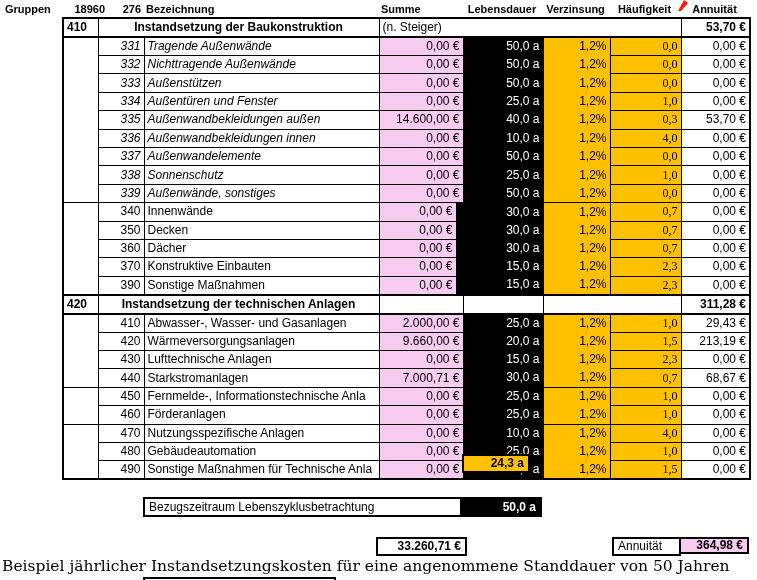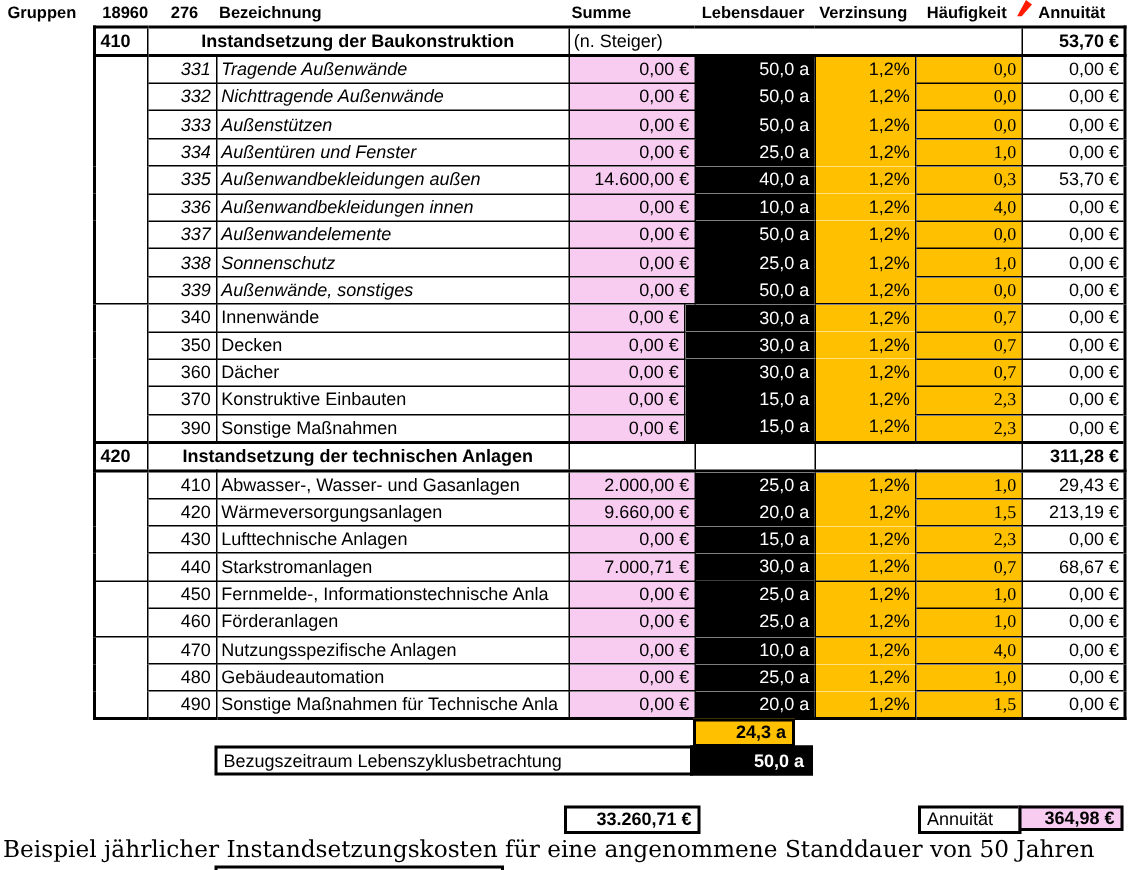--- a/index.html
+++ b/index.html
@@ -6,21 +6,21 @@
     --pink:#F8CBF1;
     --orange:#FFC000;
   }
   html,body{margin:0;padding:0;background:#fff;}
   .page{
     position:relative;width:757px;height:580px;background:#fff;overflow:hidden;
     font-family:"Liberation Sans",sans-serif;color:#000;
   }
   
   .hdr{position:absolute;top:1px;height:16px;font-size:11px;font-weight:700;line-height:16px;white-space:nowrap;}
-  .t-right{text-align:center;}
+  .t-right{text-align:right;}
   .t-center{text-align:center;}
   
   table.main{
     position:absolute;left:62px;top:17px;width:687px;
     border-collapse:collapse;table-layout:fixed;
     font-size:12px;border-top:2px solid #701a75;
   }
   table.main td{
     height:18.4px;box-sizing:border-box;padding:0 3px;
     white-space:nowrap;overflow:hidden;line-height:17px;vertical-align:middle;
@@ -327,21 +327,21 @@
           <td class="desc">Sonstige Maßnahmen für Technische Anla</td>
           <td class="sum" colspan="2">0,00 €</td>
           <td class="leb" colspan="1">20,0 a</td>
           <td class="verz">1,2%</td>
           <td class="hf">1,5</td>
           <td class="ann">0,00 €</td>
         </tr>
       </tbody>
   </table>
 
-  <div class="box right bold" style="left:462px;top:479px;width:68px;height:19px;background:var(--orange);text-align:right;">24,3 a</div>
+  <div class="box right bold" style="left:462px;top:454px;width:68px;height:19px;background:var(--orange);text-align:right;">24,3 a</div>
 
   <div class="box" style="left:143px;top:497px;width:319px;height:20px;">Bezugszeitraum Lebenszyklusbetrachtung</div>
   <div class="box right bold" style="left:460px;top:497px;width:82px;height:20px;background:#000;color:#fff;">50,0 a</div>
 
   <div class="box" style="left:143px;top:537px;width:193px;height:19px;margin-top:40px;">Bausumme</div>
   <div class="box right bold" style="left:376px;top:537px;width:91px;height:19px;">33.260,71 €</div>
 
   <div class="box" style="left:612px;top:537px;width:69px;height:19px;">Annuität</div>
   <div class="box right bold" style="left:679px;top:537px;width:70px;height:17px;background:var(--pink);">364,98 €</div>
 

